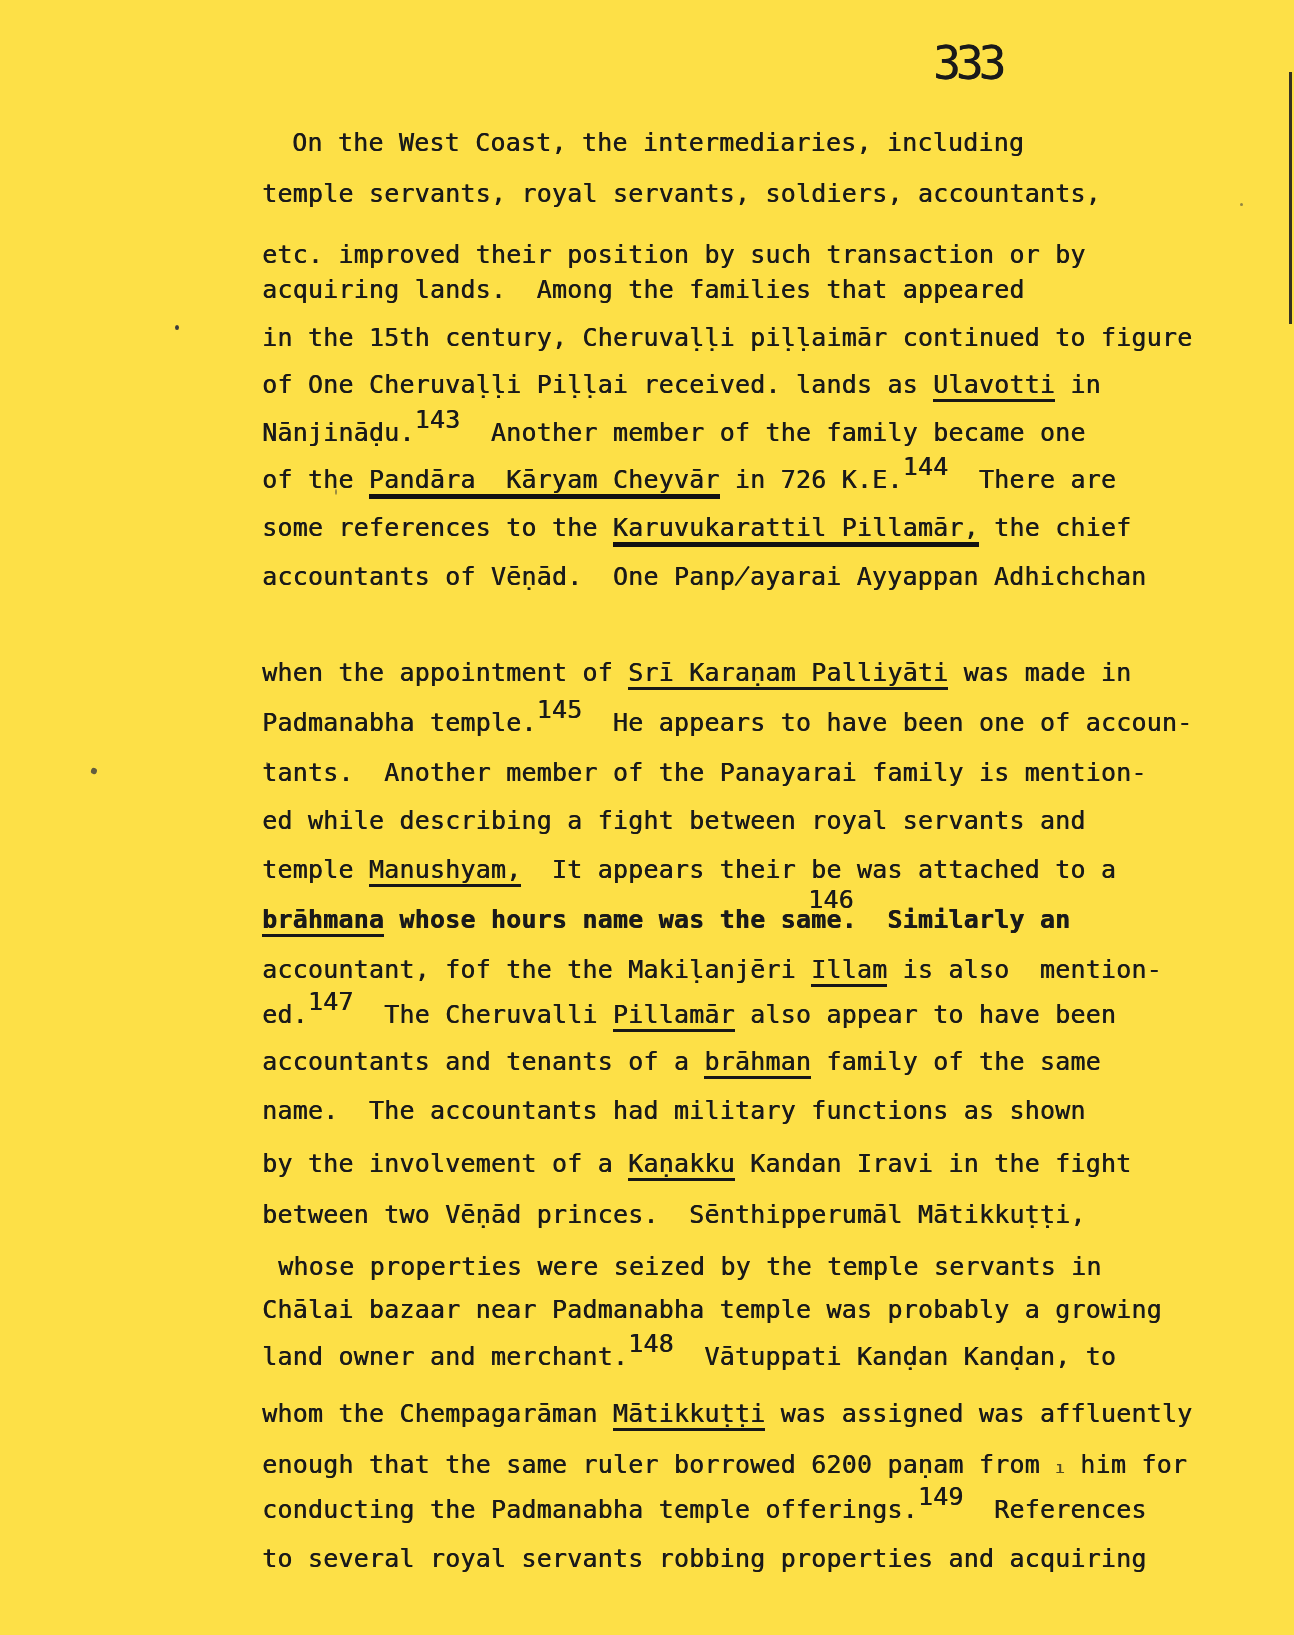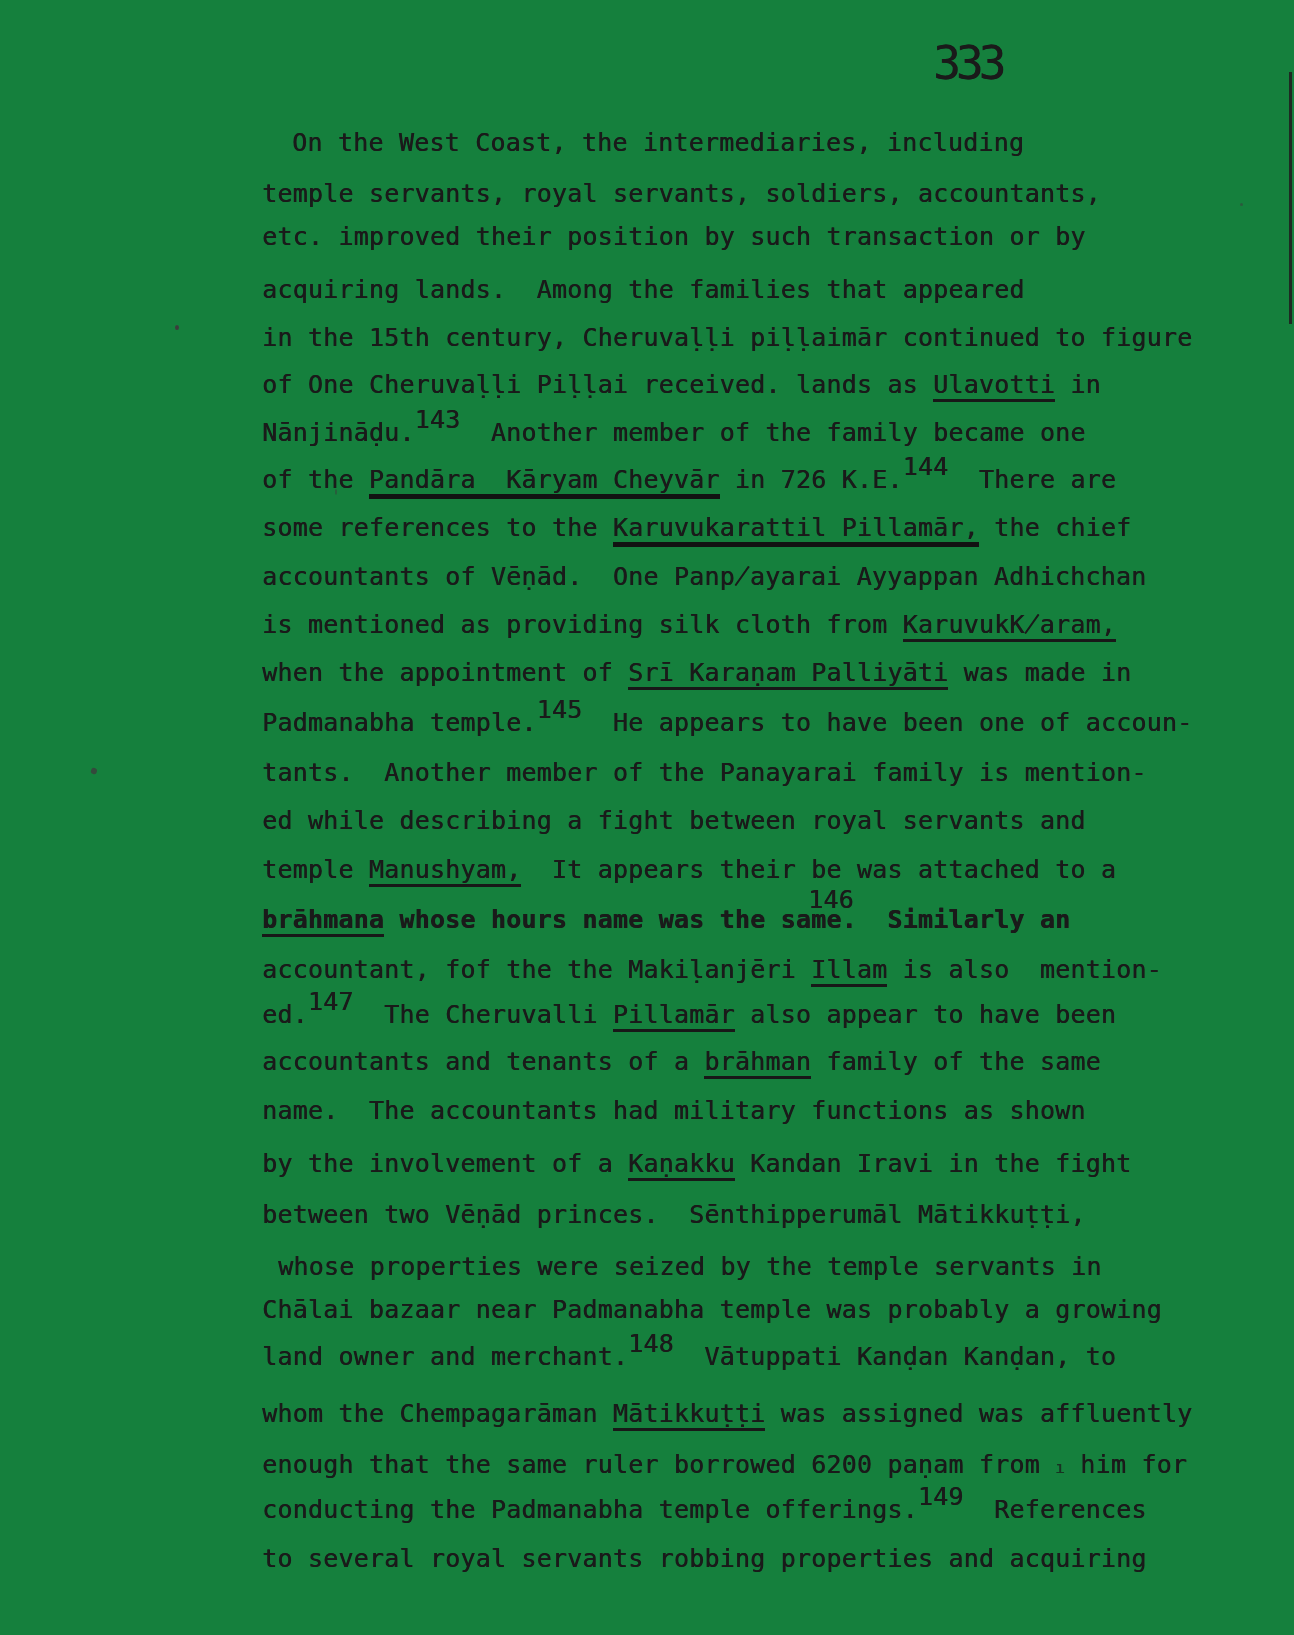--- a/index.html
+++ b/index.html
@@ -1,21 +1,21 @@
 <!DOCTYPE html>
 <html><head>
 <meta charset="utf-8">
 <style>
   html, body { margin: 0; padding: 0; background: #e8e8e6; }
   .page {
     position: relative;
     width: 1294px;
     height: 1635px;
     margin: 0 auto;
-    background: #15803d;
+    background: #fde047;
     color: #1a1a1a;
     font-family: "DejaVu Sans Mono", "Liberation Mono", monospace;
     overflow: hidden;
   }
   .page-number {
     position: absolute;
     left: 933px;
     top: 36px;
     font-size: 46px;
     letter-spacing: -5px;
@@ -59,29 +59,28 @@
   <div class="scan-vline"></div>
   <div class="speck s1"></div>
   <div class="speck s2"></div>
   <div class="speck s3"></div>
   <div class="speck s4"></div>
   <div class="speck s5"></div>
 
   <div class="text-body">
       <div class="line" style="left: 292px; top: 128px;"><span>On the West Coast, the intermediaries, including</span></div>
       <div class="line" style="left: 262px; top: 179px;"><span>temple servants, royal servants, soldiers, accountants,</span></div>
-      <div class="line" style="left: 262px; top: 222px;"><span>etc. improved their position by such transaction or by</span></div>
+      <div class="line" style="left: 262px; top: 240px;"><span>etc. improved their position by such transaction or by</span></div>
       <div class="line" style="left: 262px; top: 275px;"><span>acquiring lands.  Among the families that appeared</span></div>
       <div class="line" style="left: 262px; top: 323px;"><span>in the 15th century, Cheruvaḷḷi piḷḷaimār continued to figure</span></div>
       <div class="line" style="left: 262px; top: 370px;"><span>of One Cheruvaḷḷi Piḷḷai received. lands as </span><span class="u">Ulavotti</span><span> in</span></div>
       <div class="line" style="left: 262px; top: 418px;"><span>Nānjināḍu.</span><span class="sup">143</span><span>  Another member of the family became one</span></div>
       <div class="line" style="left: 262px; top: 465px;"><span>of the </span><span class="u2">Pandāra  Kāryam Cheyvār</span><span> in 726 K.E.</span><span class="sup">144</span><span>  There are</span></div>
       <div class="line" style="left: 262px; top: 513px;"><span>some references to the </span><span class="u2">Karuvukarattil Pillamār,</span><span> the chief</span></div>
       <div class="line" style="left: 262px; top: 562px;"><span>accountants of Vēṇād.  One Panp̸ayarai Ayyappan Adhichchan</span></div>
-      <div class="line" style="left: 262px; top: 610px;"><span>is mentioned as providing silk cloth from </span><span class="u">KaruvukK̸aram,</span></div>
       <div class="line" style="left: 262px; top: 658px;"><span>when the appointment of </span><span class="u">Srī Karaṇam Palliyāti</span><span> was made in</span></div>
       <div class="line" style="left: 262px; top: 708px;"><span>Padmanabha temple.</span><span class="sup">145</span><span>  He appears to have been one of accoun-</span></div>
       <div class="line" style="left: 262px; top: 758px;"><span>tants.  Another member of the Panayarai family is mention-</span></div>
       <div class="line" style="left: 262px; top: 806px;"><span>ed while describing a fight between royal servants and</span></div>
       <div class="line" style="left: 262px; top: 855px;"><span>temple </span><span class="u">Manushyam,</span><span>  It appears their be was attached to a</span></div>
       <div class="line" style="left: 808px; top: 885px;"><span>146</span></div>
       <div class="line" style="left: 262px; top: 905px; font-weight: bold;"><span class="u">brāhmana</span><span> whose hours name was the same.  Similarly an</span></div>
       <div class="line" style="left: 262px; top: 955px;"><span>accountant, fof the the Makiḷanjēri </span><span class="u">Illam</span><span> is also  mention-</span></div>
       <div class="line" style="left: 262px; top: 1000px;"><span>ed.</span><span class="sup">147</span><span>  The Cheruvalli </span><span class="u">Pillamār</span><span> also appear to have been</span></div>
       <div class="line" style="left: 262px; top: 1047px;"><span>accountants and tenants of a </span><span class="u">brāhman</span><span> family of the same</span></div>

